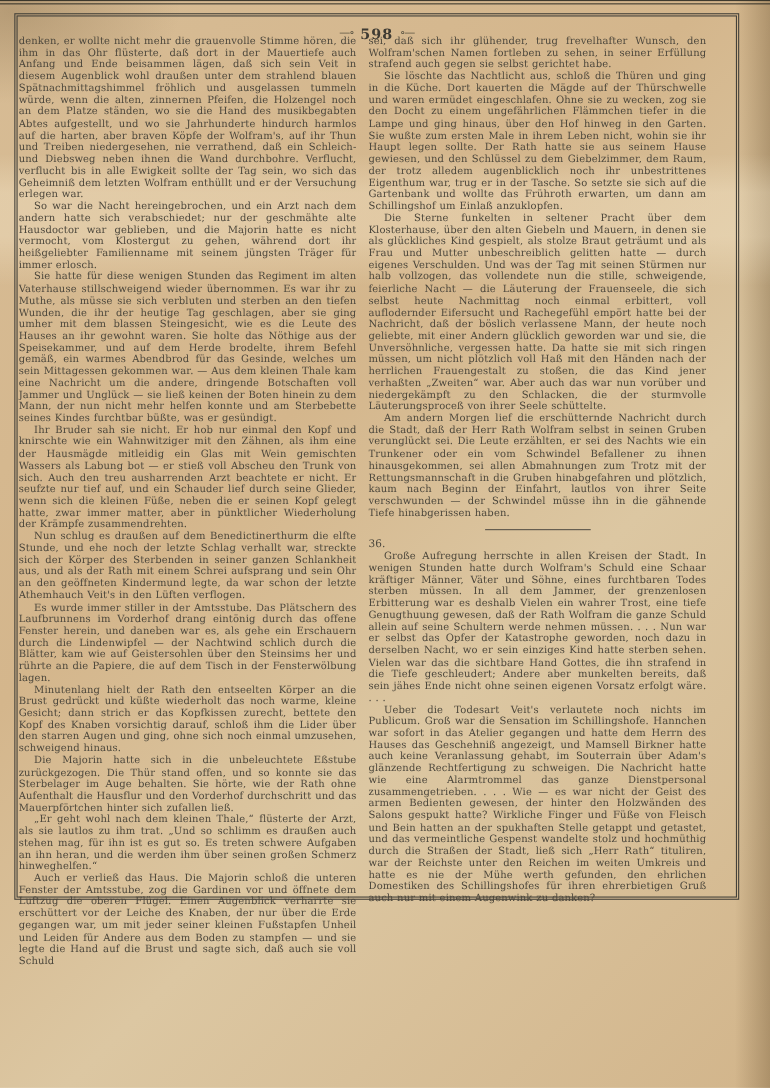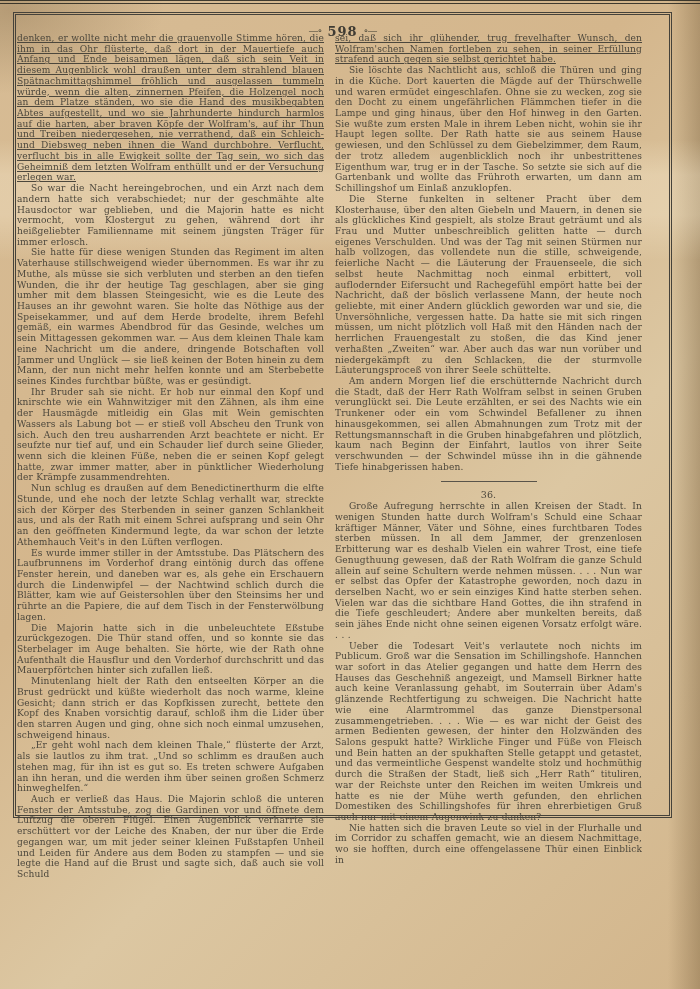--- a/index.html
+++ b/index.html
@@ -74,30 +74,28 @@
     text-rendering: optimizeLegibility;
     hyphens: auto;
     -webkit-hyphens: auto;
   }
   .column p {
     margin: 0;
     text-indent: 14px;
   }
   .column p.no-indent {
     text-indent: 0;
-    text-decoration: underline;
   }
   .section-separator {
     width: 96px;
     margin: 9px auto 8px auto;
     border: 0;
     border-top: 1px solid #59544a;
   }
   .section-number {
-    text-align: center;
     font-size: 9.5px;
     margin: 0 0 6px 0;
     text-indent: 0 !important;
     color: #4c473c;
   }
 </style>
 </head>
 <body>
 
 <div class="scan-top-edge"></div>
@@ -109,29 +107,28 @@
 </div>
 
 <div class="columns">
   <div class="column">
     <p class="no-indent">denken, er wollte nicht mehr die grauenvolle Stimme hören, die ihm in das Ohr flüsterte, daß dort in der Mauertiefe auch Anfang und Ende beisammen lägen, daß sich sein Veit in diesem Augenblick wohl draußen unter dem strahlend blauen Spätnachmittagshimmel fröhlich und ausgelassen tummeln würde, wenn die alten, zinnernen Pfeifen, die Holzengel noch an dem Platze ständen, wo sie die Hand des musikbegabten Abtes aufgestellt, und wo sie Jahrhunderte hindurch harmlos auf die harten, aber braven Köpfe der Wolfram's, auf ihr Thun und Treiben niedergesehen, nie verrathend, daß ein Schleich- und Diebsweg neben ihnen die Wand durchbohre. Verflucht, verflucht bis in alle Ewigkeit sollte der Tag sein, wo sich das Geheimniß dem letzten Wolfram enthüllt und er der Versuchung erlegen war.</p>
     <p>So war die Nacht hereingebrochen, und ein Arzt nach dem andern hatte sich verabschiedet; nur der geschmähte alte Hausdoctor war geblieben, und die Majorin hatte es nicht vermocht, vom Klostergut zu gehen, während dort ihr heißgeliebter Familienname mit seinem jüngsten Träger für immer erlosch.</p>
     <p>Sie hatte für diese wenigen Stunden das Regiment im alten Vaterhause stillschweigend wieder übernommen. Es war ihr zu Muthe, als müsse sie sich verbluten und sterben an den tiefen Wunden, die ihr der heutige Tag geschlagen, aber sie ging umher mit dem blassen Steingesicht, wie es die Leute des Hauses an ihr gewohnt waren. Sie holte das Nöthige aus der Speisekammer, und auf dem Herde brodelte, ihrem Befehl gemäß, ein warmes Abendbrod für das Gesinde, welches um sein Mittagessen gekommen war. — Aus dem kleinen Thale kam eine Nachricht um die andere, dringende Botschaften voll Jammer und Unglück — sie ließ keinen der Boten hinein zu dem Mann, der nun nicht mehr helfen konnte und am Sterbebette seines Kindes furchtbar büßte, was er gesündigt.</p>
     <p>Ihr Bruder sah sie nicht. Er hob nur einmal den Kopf und knirschte wie ein Wahnwitziger mit den Zähnen, als ihm eine der Hausmägde mitleidig ein Glas mit Wein gemischten Wassers als Labung bot — er stieß voll Abscheu den Trunk von sich. Auch den treu ausharrenden Arzt beachtete er nicht. Er seufzte nur tief auf, und ein Schauder lief durch seine Glieder, wenn sich die kleinen Füße, neben die er seinen Kopf gelegt hatte, zwar immer matter, aber in pünktlicher Wiederholung der Krämpfe zusammendrehten.</p>
     <p>Nun schlug es draußen auf dem Benedictinerthurm die elfte Stunde, und ehe noch der letzte Schlag verhallt war, streckte sich der Körper des Sterbenden in seiner ganzen Schlankheit aus, und als der Rath mit einem Schrei aufsprang und sein Ohr an den geöffneten Kindermund legte, da war schon der letzte Athemhauch Veit's in den Lüften verflogen.</p>
     <p>Es wurde immer stiller in der Amtsstube. Das Plätschern des Laufbrunnens im Vorderhof drang eintönig durch das offene Fenster herein, und daneben war es, als gehe ein Erschauern durch die Lindenwipfel — der Nachtwind schlich durch die Blätter, kam wie auf Geistersohlen über den Steinsims her und rührte an die Papiere, die auf dem Tisch in der Fensterwölbung lagen.</p>
+    <p>Minutenlang hielt der Rath den entseelten Körper an die Brust gedrückt und küßte wiederholt das noch warme, kleine Gesicht; dann strich er das Kopfkissen zurecht, bettete den Kopf des Knaben vorsichtig darauf, schloß ihm die Lider über den starren Augen und ging, ohne sich noch einmal umzusehen, schweigend hinaus.</p>
     <p>Die Majorin hatte sich in die unbeleuchtete Eßstube zurückgezogen. Die Thür stand offen, und so konnte sie das Sterbelager im Auge behalten. Sie hörte, wie der Rath ohne Aufenthalt die Hausflur und den Vorderhof durchschritt und das Mauerpförtchen hinter sich zufallen ließ.</p>
-    <p>Minutenlang hielt der Rath den entseelten Körper an die Brust gedrückt und küßte wiederholt das noch warme, kleine Gesicht; dann strich er das Kopfkissen zurecht, bettete den Kopf des Knaben vorsichtig darauf, schloß ihm die Lider über den starren Augen und ging, ohne sich noch einmal umzusehen, schweigend hinaus.</p>
     <p>„Er geht wohl nach dem kleinen Thale,“ flüsterte der Arzt, als sie lautlos zu ihm trat. „Und so schlimm es draußen auch stehen mag, für ihn ist es gut so. Es treten schwere Aufgaben an ihn heran, und die werden ihm über seinen großen Schmerz hinweghelfen.“</p>
     <p>Auch er verließ das Haus. Die Majorin schloß die unteren Fenster der Amtsstube, zog die Gardinen vor und öffnete dem Luftzug die oberen Flügel. Einen Augenblick verharrte sie erschüttert vor der Leiche des Knaben, der nur über die Erde gegangen war, um mit jeder seiner kleinen Fußstapfen Unheil und Leiden für Andere aus dem Boden zu stampfen — und sie legte die Hand auf die Brust und sagte sich, daß auch sie voll Schuld</p>
   </div>
   <div class="column">
     <p class="no-indent">sei, daß sich ihr glühender, trug frevelhafter Wunsch, den Wolfram'schen Namen fortleben zu sehen, in seiner Erfüllung strafend auch gegen sie selbst gerichtet habe.</p>
     <p>Sie löschte das Nachtlicht aus, schloß die Thüren und ging in die Küche. Dort kauerten die Mägde auf der Thürschwelle und waren ermüdet eingeschlafen. Ohne sie zu wecken, zog sie den Docht zu einem ungefährlichen Flämmchen tiefer in die Lampe und ging hinaus, über den Hof hinweg in den Garten. Sie wußte zum ersten Male in ihrem Leben nicht, wohin sie ihr Haupt legen sollte. Der Rath hatte sie aus seinem Hause gewiesen, und den Schlüssel zu dem Giebelzimmer, dem Raum, der trotz alledem augenblicklich noch ihr unbestrittenes Eigenthum war, trug er in der Tasche. So setzte sie sich auf die Gartenbank und wollte das Frühroth erwarten, um dann am Schillingshof um Einlaß anzuklopfen.</p>
     <p>Die Sterne funkelten in seltener Pracht über dem Klosterhause, über den alten Giebeln und Mauern, in denen sie als glückliches Kind gespielt, als stolze Braut geträumt und als Frau und Mutter unbeschreiblich gelitten hatte — durch eigenes Verschulden. Und was der Tag mit seinen Stürmen nur halb vollzogen, das vollendete nun die stille, schweigende, feierliche Nacht — die Läuterung der Frauenseele, die sich selbst heute Nachmittag noch einmal erbittert, voll auflodernder Eifersucht und Rachegefühl empört hatte bei der Nachricht, daß der böslich verlassene Mann, der heute noch geliebte, mit einer Andern glücklich geworden war und sie, die Unversöhnliche, vergessen hatte. Da hatte sie mit sich ringen müssen, um nicht plötzlich voll Haß mit den Händen nach der herrlichen Frauengestalt zu stoßen, die das Kind jener verhaßten „Zweiten“ war. Aber auch das war nun vorüber und niedergekämpft zu den Schlacken, die der sturmvolle Läuterungsproceß von ihrer Seele schüttelte.</p>
     <p>Am andern Morgen lief die erschütternde Nachricht durch die Stadt, daß der Herr Rath Wolfram selbst in seinen Gruben verunglückt sei. Die Leute erzählten, er sei des Nachts wie ein Trunkener oder ein vom Schwindel Befallener zu ihnen hinausgekommen, sei allen Abmahnungen zum Trotz mit der Rettungsmannschaft in die Gruben hinabgefahren und plötzlich, kaum nach Beginn der Einfahrt, lautlos von ihrer Seite verschwunden — der Schwindel müsse ihn in die gähnende Tiefe hinabgerissen haben.</p>
     <hr class="section-separator">
     <p class="section-number">36.</p>
     <p>Große Aufregung herrschte in allen Kreisen der Stadt. In wenigen Stunden hatte durch Wolfram's Schuld eine Schaar kräftiger Männer, Väter und Söhne, eines furchtbaren Todes sterben müssen. In all dem Jammer, der grenzenlosen Erbitterung war es deshalb Vielen ein wahrer Trost, eine tiefe Genugthuung gewesen, daß der Rath Wolfram die ganze Schuld allein auf seine Schultern werde nehmen müssen. . . . Nun war er selbst das Opfer der Katastrophe geworden, noch dazu in derselben Nacht, wo er sein einziges Kind hatte sterben sehen. Vielen war das die sichtbare Hand Gottes, die ihn strafend in die Tiefe geschleudert; Andere aber munkelten bereits, daß sein jähes Ende nicht ohne seinen eigenen Vorsatz erfolgt wäre. . . .</p>
     <p>Ueber die Todesart Veit's verlautete noch nichts im Publicum. Groß war die Sensation im Schillingshofe. Hannchen war sofort in das Atelier gegangen und hatte dem Herrn des Hauses das Geschehniß angezeigt, und Mamsell Birkner hatte auch keine Veranlassung gehabt, im Souterrain über Adam's glänzende Rechtfertigung zu schweigen. Die Nachricht hatte wie eine Alarmtrommel das ganze Dienstpersonal zusammengetrieben. . . . Wie — es war nicht der Geist des armen Bedienten gewesen, der hinter den Holzwänden des Salons gespukt hatte? Wirkliche Finger und Füße von Fleisch und Bein hatten an der spukhaften Stelle getappt und getastet, und das vermeintliche Gespenst wandelte stolz und hochmüthig durch die Straßen der Stadt, ließ sich „Herr Rath“ tituliren, war der Reichste unter den Reichen im weiten Umkreis und hatte es nie der Mühe werth gefunden, den ehrlichen Domestiken des Schillingshofes für ihren ehrerbietigen Gruß auch nur mit einem Augenwink zu danken?</p>
-    <p>Nie hatten sich die braven Leute so viel in der Flurhalle und im Corridor zu schaffen gemacht, wie an diesem Nachmittage, wo sie hofften, durch eine offengelassene Thür einen Einblick in</p>
   </div>
 </div>
 
 </body></html>

